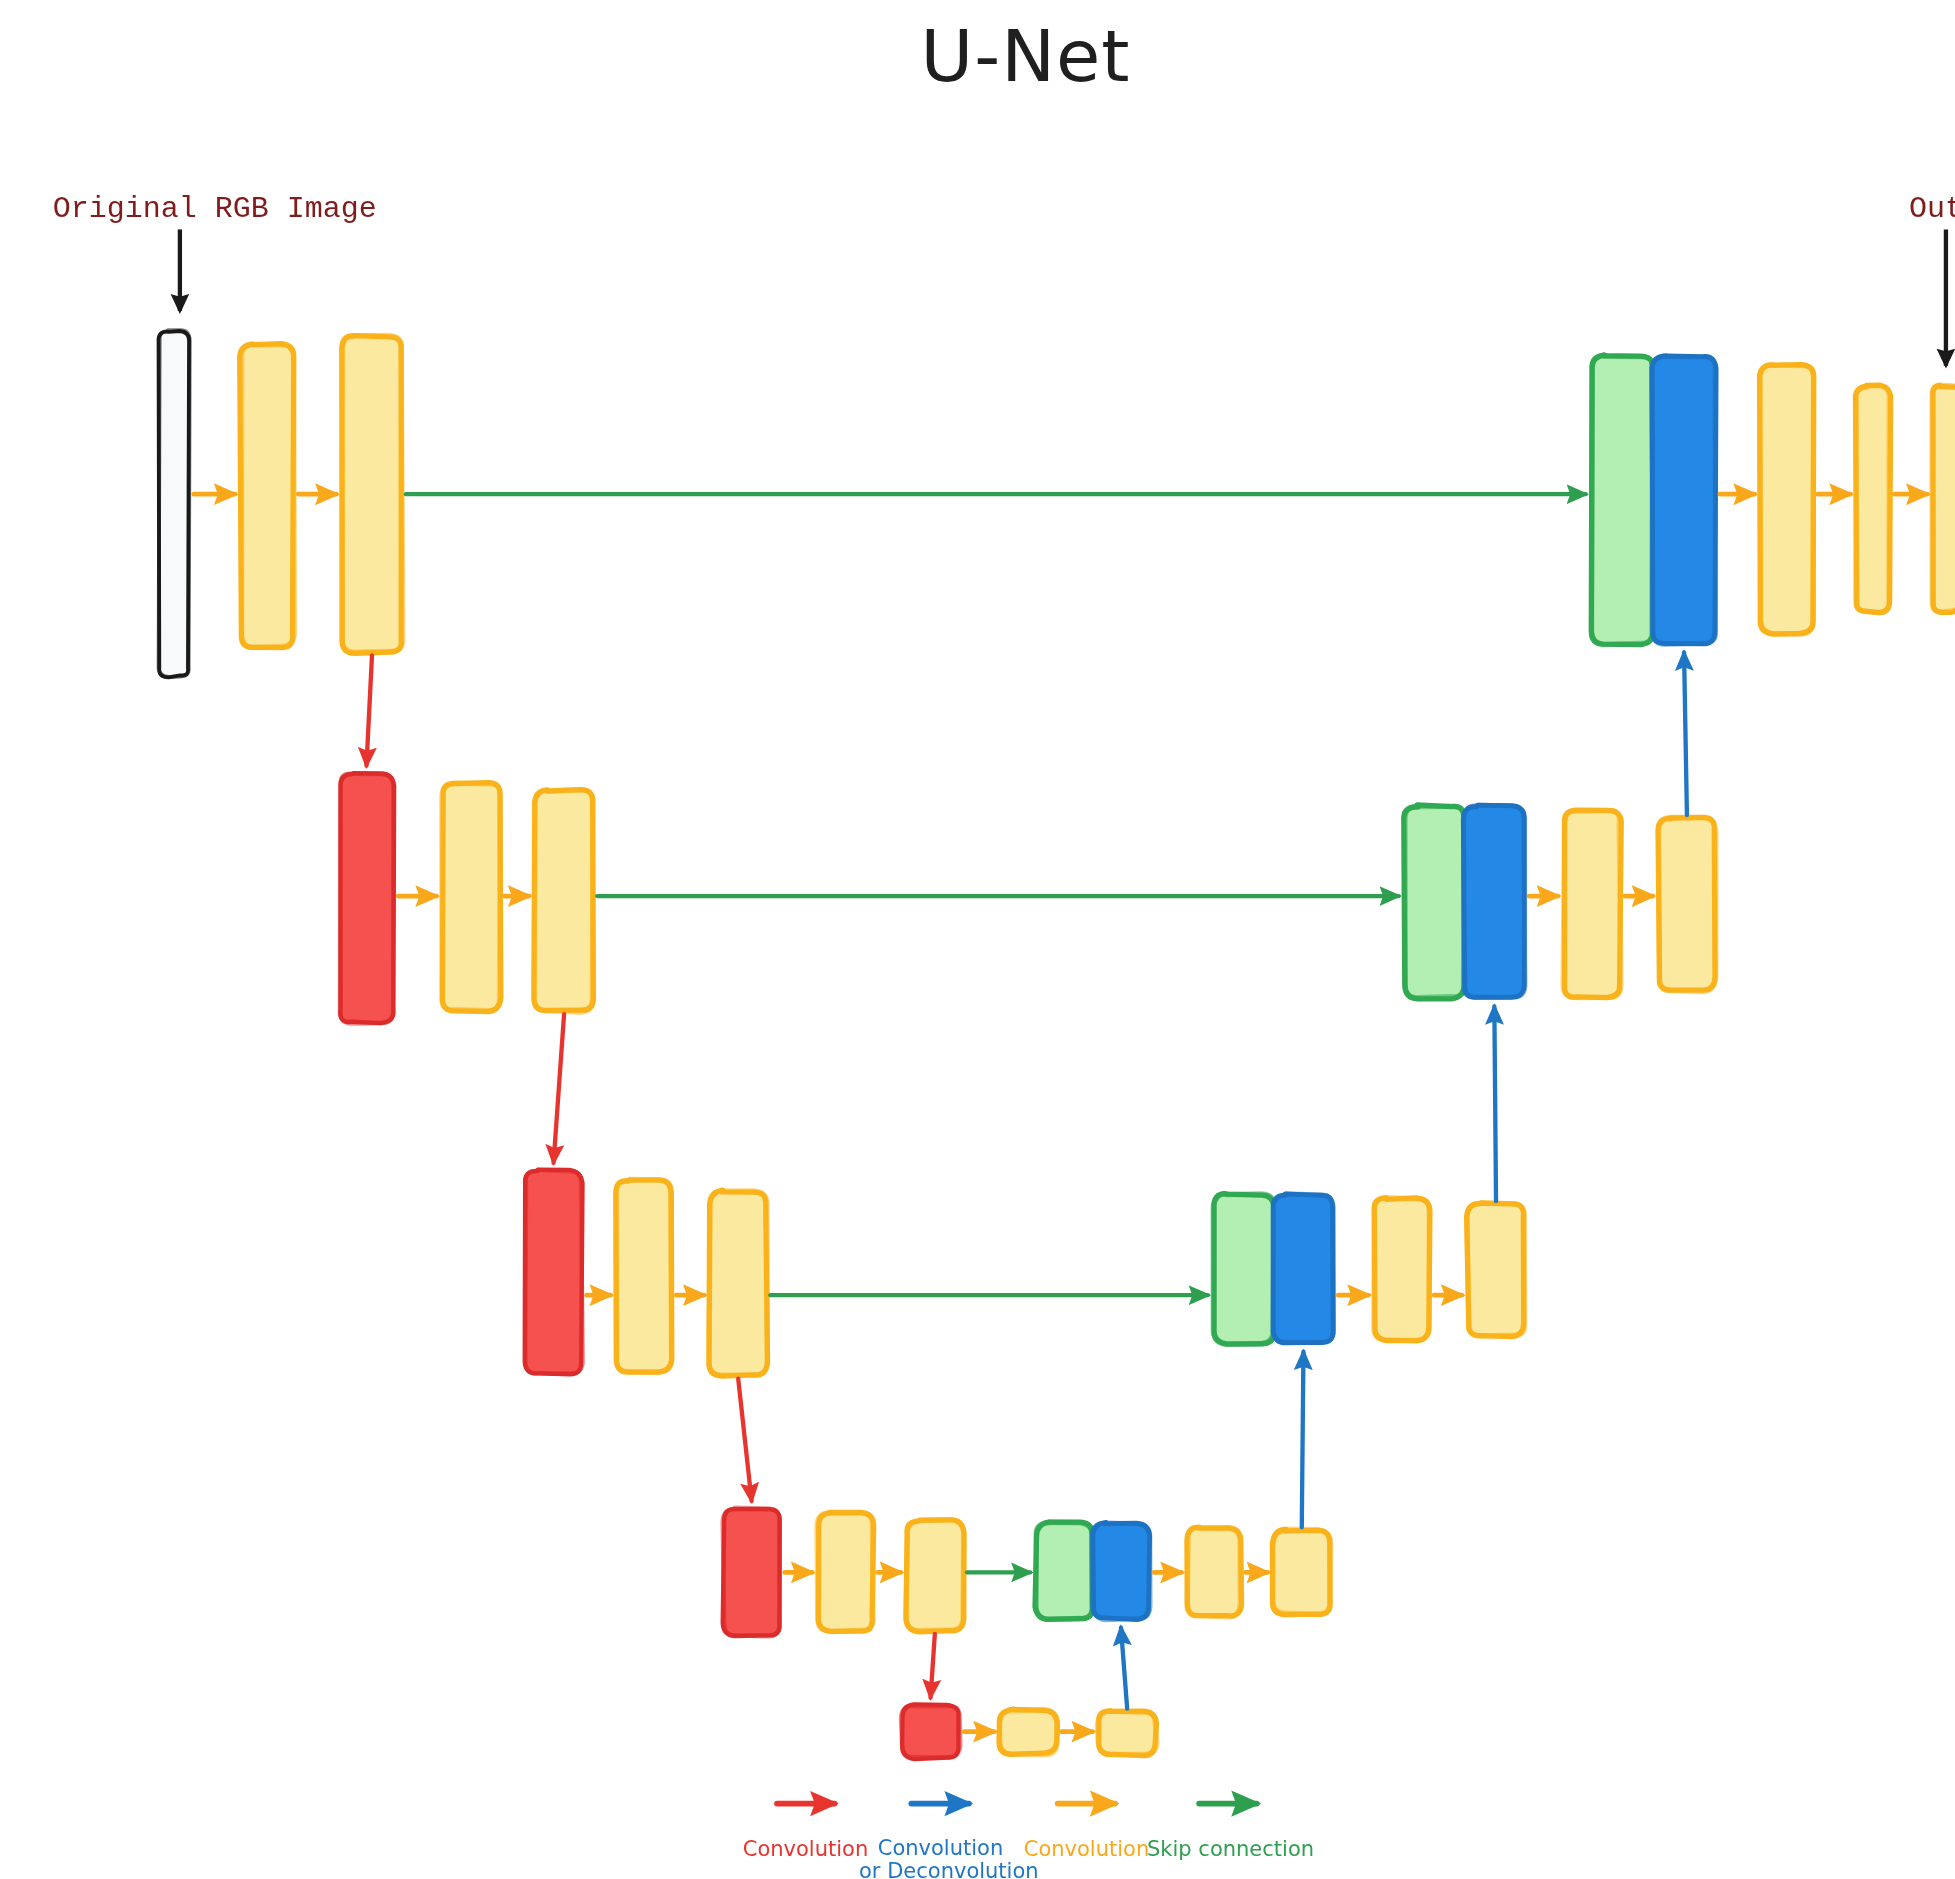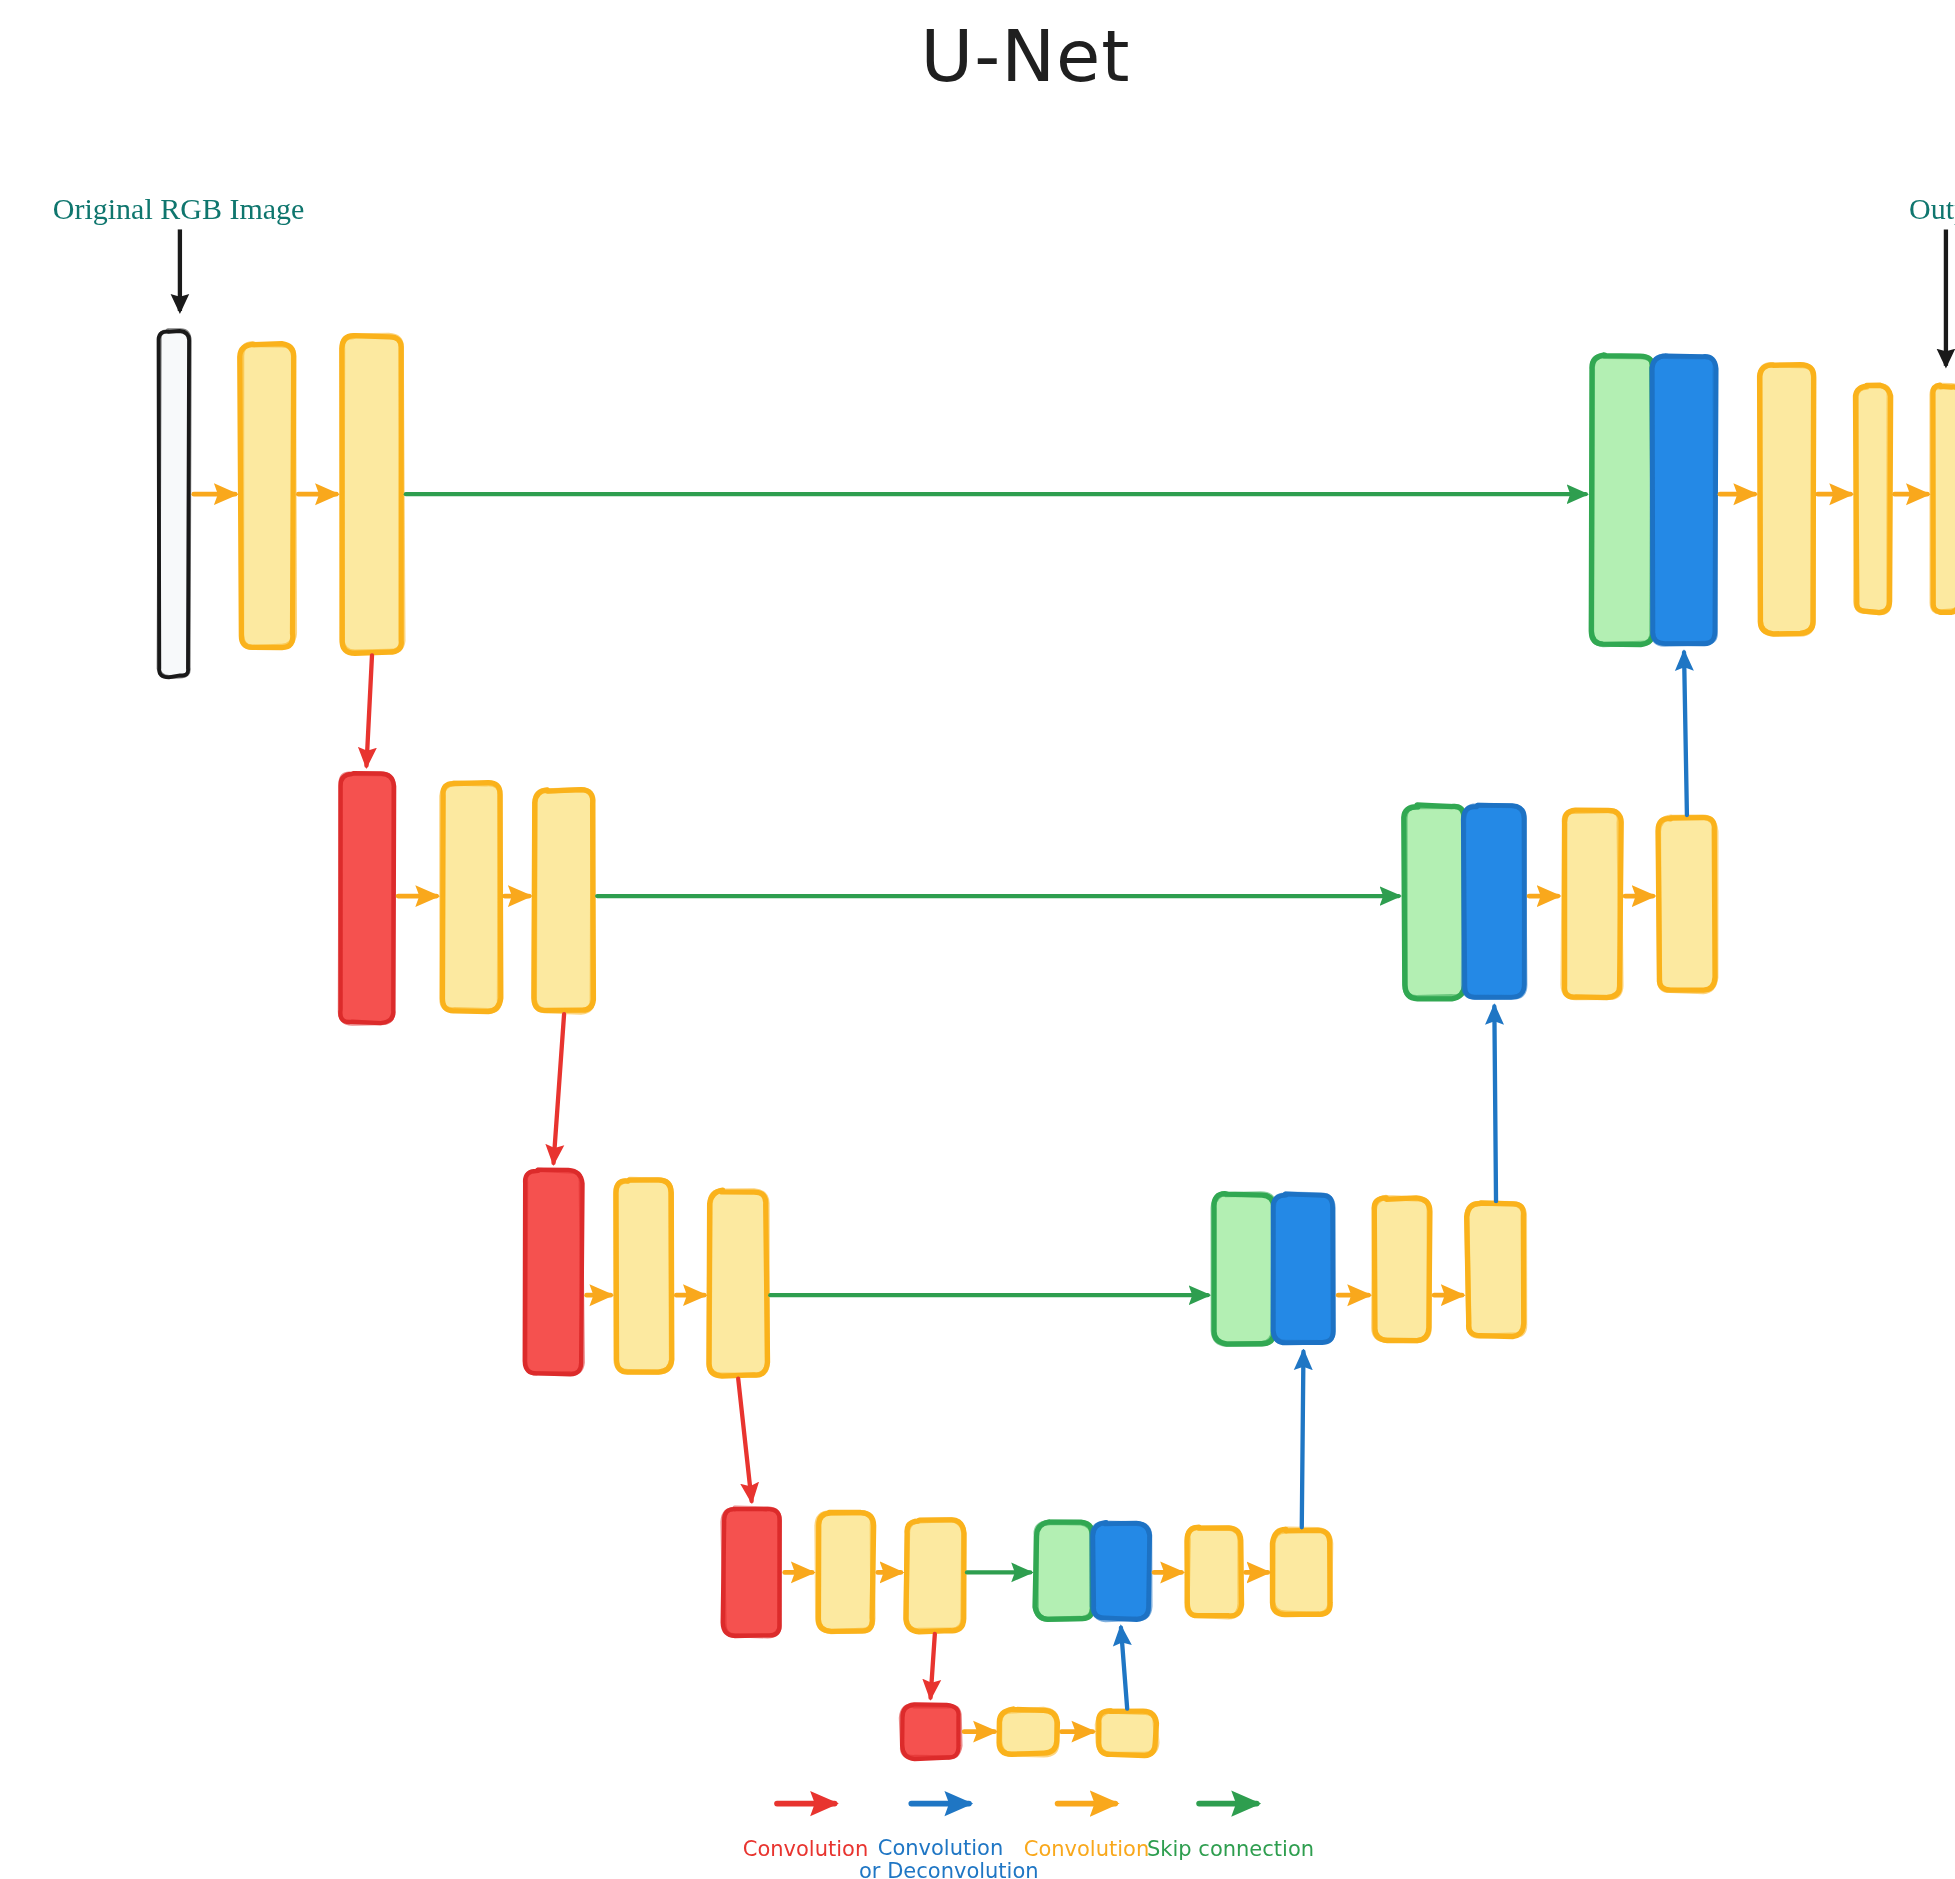--- a/index.html
+++ b/index.html
@@ -16,23 +16,23 @@
     left:0;right:0;top:14.4px;
     text-align:center;
     font-family:"DejaVu Sans", sans-serif;
     font-size:72px;
     font-weight:400;
     color:#1f1f1f;
     letter-spacing:1px;
   }
   .hand-label{
     position:absolute;
-    font-family:Liberation Serif, serif;
+    font-family:Liberation Mono, monospace;
     font-size:30px;
-    color:#0f766e;
+    color:#7f1d1d;
     white-space:nowrap;
   }
   .legend-label{
     position:absolute;
     font-family:"DejaVu Sans", sans-serif;
     font-size:21px;
     white-space:nowrap;
     text-align:center;
   }
   .legend-label.two-line{line-height:1.08;}

